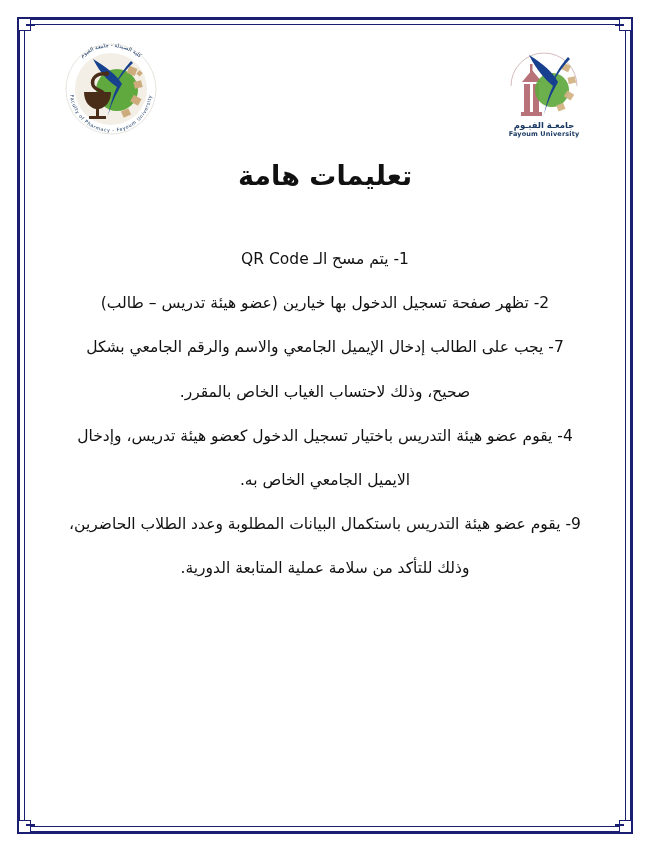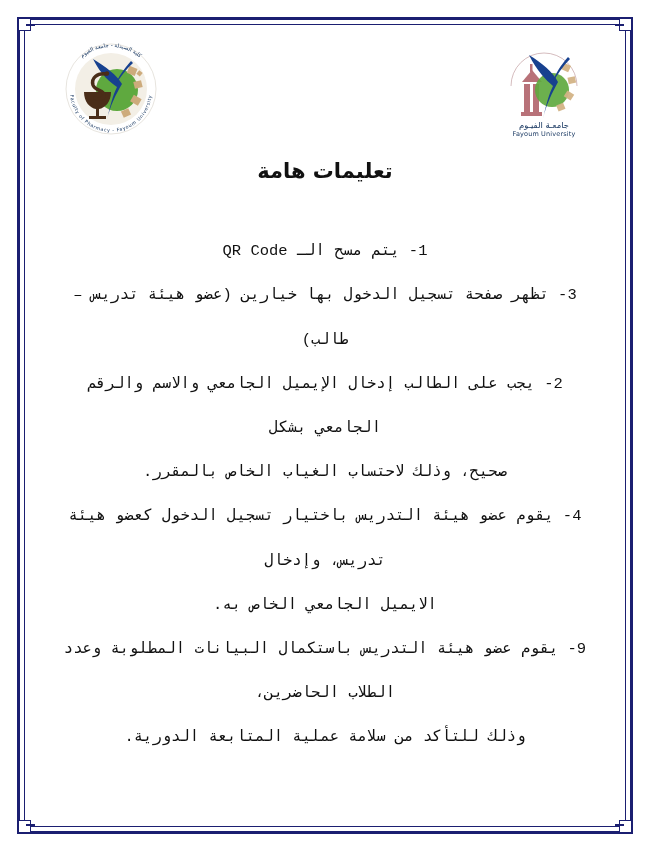--- a/index.html
+++ b/index.html
@@ -76,38 +76,37 @@
   .header {
     position: relative;
     height: 110px;
   }
 
   .logo {
     position: absolute;
     top: 8px;
   }
   .logo-left  { left: 28px; }
-  .logo-right { right: 28px; }
+  .logo-right { right: 28px; font-weight: bold; }
 
   
   .title {
     margin-top: 18px;
     text-align: center;
-    font-size: 21px;
+    font-size: 27px;
     font-weight: bold;
     color: #111111;
     letter-spacing: 0px;
     line-height: 1.3;
   }
 
   
   .instructions {
     margin-top: 44px;
     padding: 0 28px 0 28px;
-    font-family: Liberation Mono, monospace;
   }
 
   .item {
     color: #111111;
     font-size: 15.5px;
     line-height: 2.85;
     text-align: center;
     direction: rtl;
     unicode-bidi: isolate;
     white-space: pre-line;
@@ -208,22 +207,22 @@
           <text x="96" y="196" text-anchor="middle" font-family="'DejaVu Sans', sans-serif" font-size="13" fill="#1b3a63" letter-spacing="0.3">Fayoum University</text>
         </svg>
       </div>
 
     </div>
 
     <div class="title">تعليمات هامة</div>
 
     <div class="instructions">
       <div class="item item-1">1- يتم مسح الـ QR Code</div>
-      <div class="item">3- تظهر صفحة تسجيل الدخول بها خيارين (عضو هيئة تدريس – طالب)</div>
-      <div class="item">2- يجب على الطالب إدخال الإيميل الجامعي والاسم والرقم الجامعي بشكل
+      <div class="item">2- تظهر صفحة تسجيل الدخول بها خيارين (عضو هيئة تدريس – طالب)</div>
+      <div class="item">7- يجب على الطالب إدخال الإيميل الجامعي والاسم والرقم الجامعي بشكل
 صحيح، وذلك لاحتساب الغياب الخاص بالمقرر.</div>
       <div class="item">4- يقوم عضو هيئة التدريس باختيار تسجيل الدخول كعضو هيئة تدريس، وإدخال
 الايميل الجامعي الخاص به.</div>
       <div class="item">9- يقوم عضو هيئة التدريس باستكمال البيانات المطلوبة وعدد الطلاب الحاضرين،
 وذلك للتأكد من سلامة عملية المتابعة الدورية.</div>
     </div>
 
   </div>
 </div>
 

